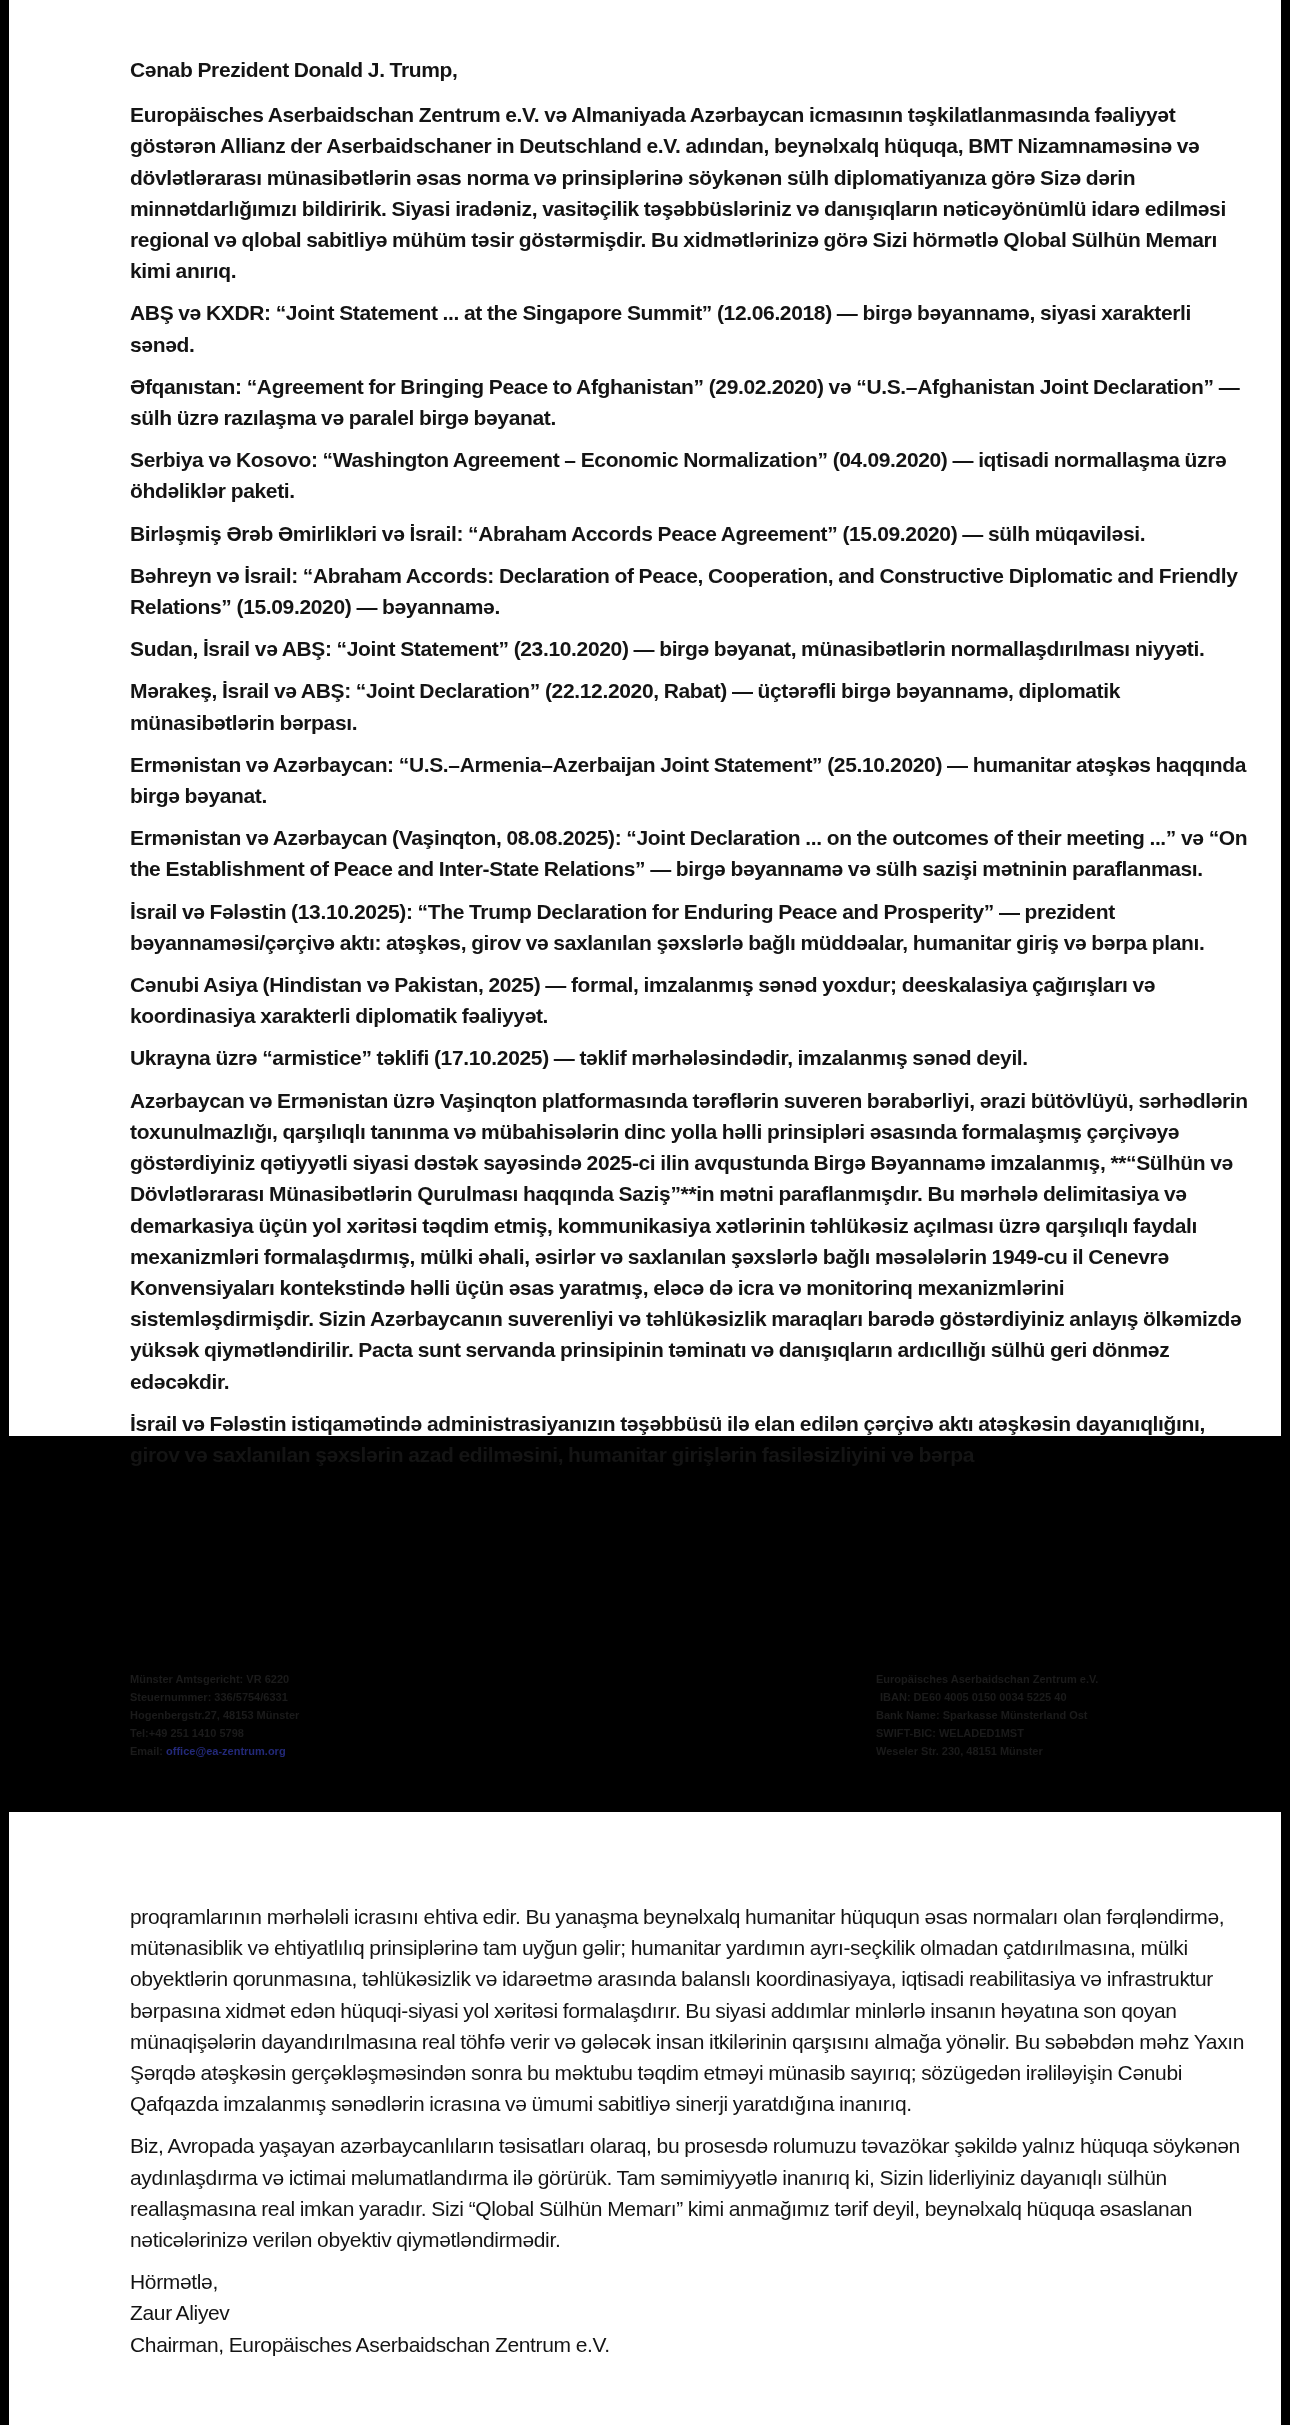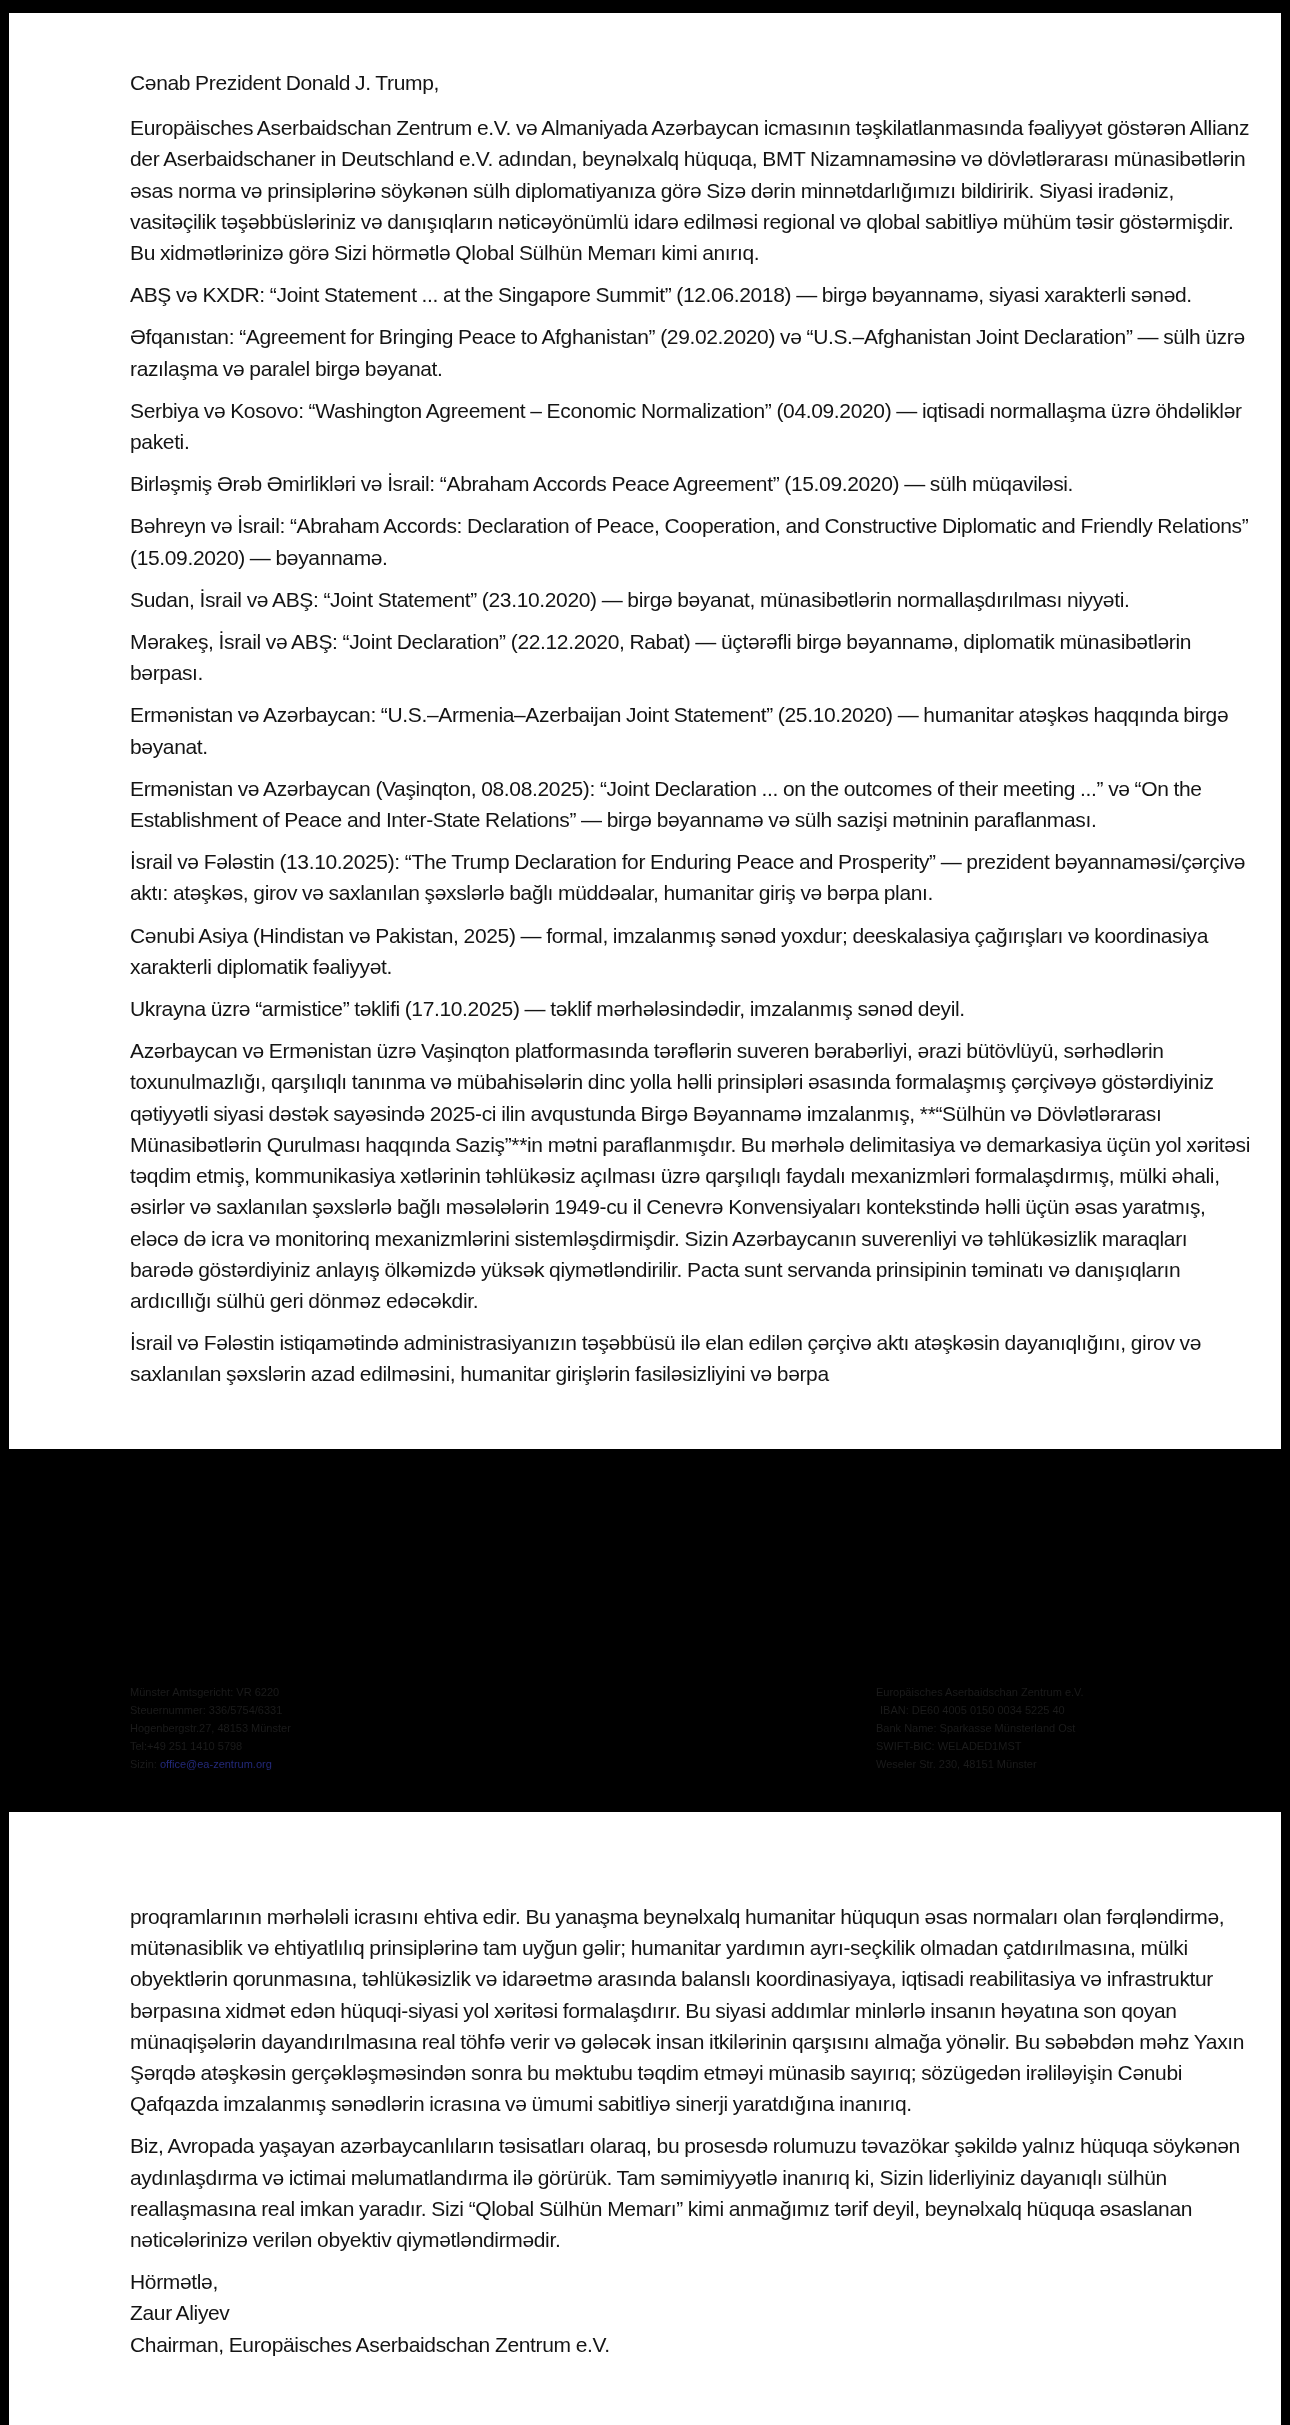--- a/index.html
+++ b/index.html
@@ -1,18 +1,18 @@
 <!DOCTYPE html>
 <html><head>
 <meta charset="utf-8">
 <style>
   html, body { margin: 0; padding: 0; background: #000; }
   body { width: 1290px; height: 2425px; position: relative; overflow: hidden; font-family: "Liberation Sans", sans-serif; color: #141414; }
   .page { position: absolute; left: 9px; width: 1272px; background: #fff; }
-  #page1 { top: 13px; height: 1436px; }
+  #page1 { top: 0; height: 1436px; font-weight: bold; }
   #page2 { top: 1812px; height: 613px; }
   .body-text { position: absolute; left: 121px; width: 1120px; font-size: 21px; line-height: 31.2px; letter-spacing: -0.35px; word-spacing: -0.5px; }
   .body-text p { margin: 0 0 11px 0; }
   #page1 .body-text { top: 54px; }
   #page2 .body-text { top: 89px; }
   .salutation { margin-bottom: 14px !important; }
   .closing p { margin: 0; }
   .footer { position: absolute; top: 1670px; font-size: 11px; line-height: 18px; color: #1b1b1b; }
   .footer-left { left: 121px; }
   .footer-right { left: 867px; }
@@ -41,21 +41,21 @@
     <p>Ukrayna üzrə “armistice” təklifi (17.10.2025) — təklif mərhələsindədir, imzalanmış sənəd deyil.</p>
     <p>Azərbaycan və Ermənistan üzrə Vaşinqton platformasında tərəflərin suveren bərabərliyi, ərazi bütövlüyü, sərhədlərin toxunulmazlığı, qarşılıqlı tanınma və mübahisələrin dinc yolla həlli prinsipləri əsasında formalaşmış çərçivəyə göstərdiyiniz qətiyyətli siyasi dəstək sayəsində 2025-ci ilin avqustunda Birgə Bəyannamə imzalanmış, **“Sülhün və Dövlətlərarası Münasibətlərin Qurulması haqqında Saziş”**in mətni paraflanmışdır. Bu mərhələ delimitasiya və demarkasiya üçün yol xəritəsi təqdim etmiş, kommunikasiya xətlərinin təhlükəsiz açılması üzrə qarşılıqlı faydalı mexanizmləri formalaşdırmış, mülki əhali, əsirlər və saxlanılan şəxslərlə bağlı məsələlərin 1949-cu il Cenevrə Konvensiyaları kontekstində həlli üçün əsas yaratmış, eləcə də icra və monitorinq mexanizmlərini sistemləşdirmişdir. Sizin Azərbaycanın suverenliyi və təhlükəsizlik maraqları barədə göstərdiyiniz anlayış ölkəmizdə yüksək qiymətləndirilir. Pacta sunt servanda prinsipinin təminatı və danışıqların ardıcıllığı sülhü geri dönməz edəcəkdir.</p>
     <p>İsrail və Fələstin istiqamətində administrasiyanızın təşəbbüsü ilə elan edilən çərçivə aktı atəşkəsin dayanıqlığını, girov və saxlanılan şəxslərin azad edilməsini, humanitar girişlərin fasiləsizliyini və bərpa</p>
   </div>
 
   <div class="footer footer-left">
     <div>Münster Amtsgericht: VR 6220</div>
     <div>Steuernummer: 336/5754/6331</div>
     <div>Hogenbergstr.27, 48153 Münster</div>
     <div>Tel:+49 251 1410 5798</div>
-    <div><span>Sizin: </span><a class="email-link">office@ea-zentrum.org</a></div>
+    <div><span>Email: </span><a class="email-link">office@ea-zentrum.org</a></div>
   </div>
 
   <div class="footer footer-right">
     <div>Europäisches Aserbaidschan Zentrum e.V.</div>
     <div class="indent1">IBAN: DE60 4005 0150 0034 5225 40</div>
     <div>Bank Name: Sparkasse Münsterland Ost</div>
     <div>SWIFT-BIC: WELADED1MST</div>
     <div>Weseler Str. 230, 48151 Münster</div>
   </div>
 </div>

